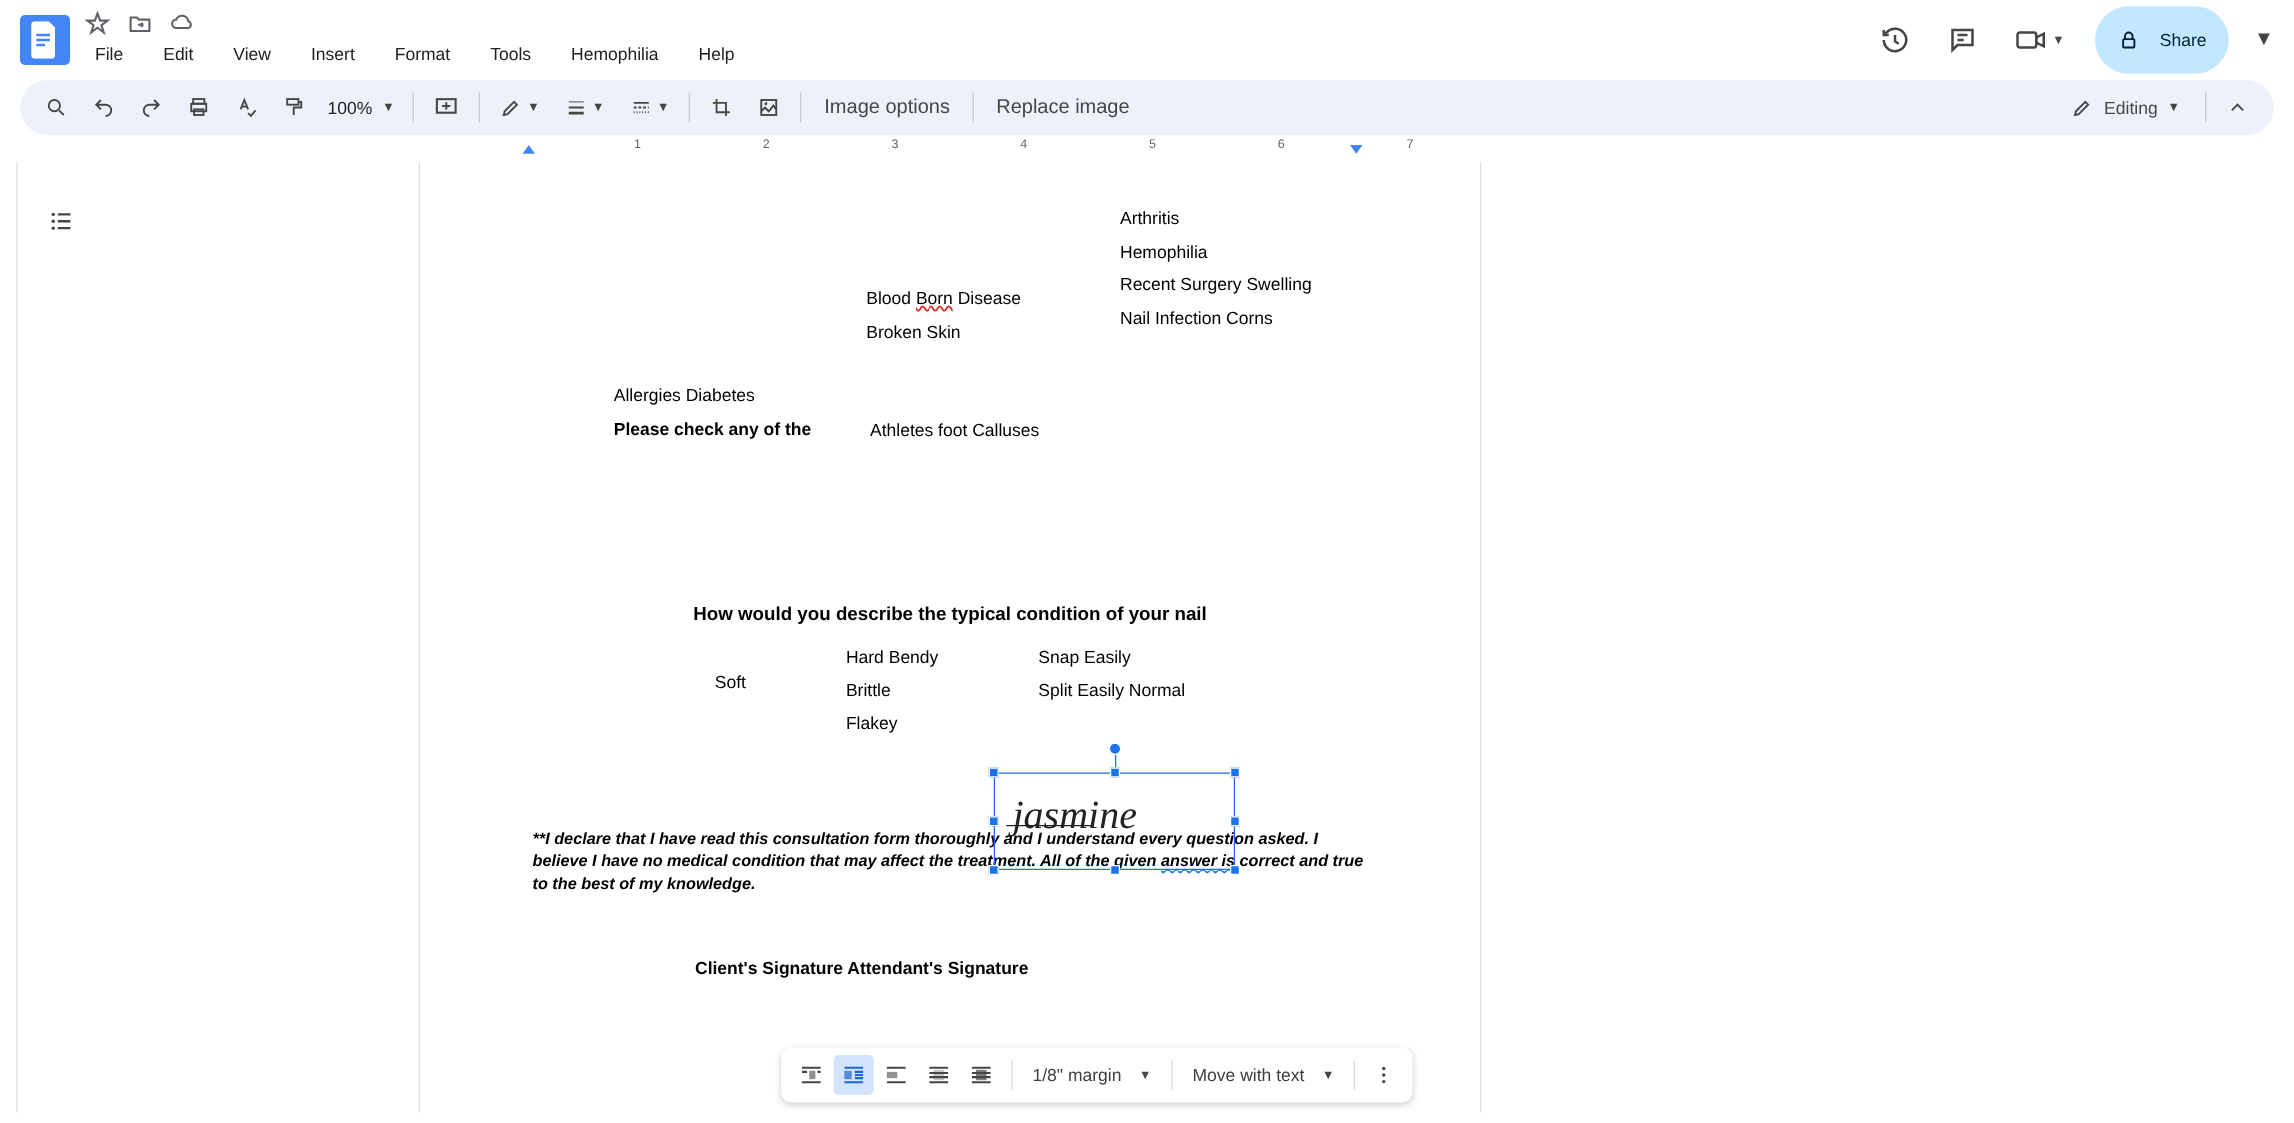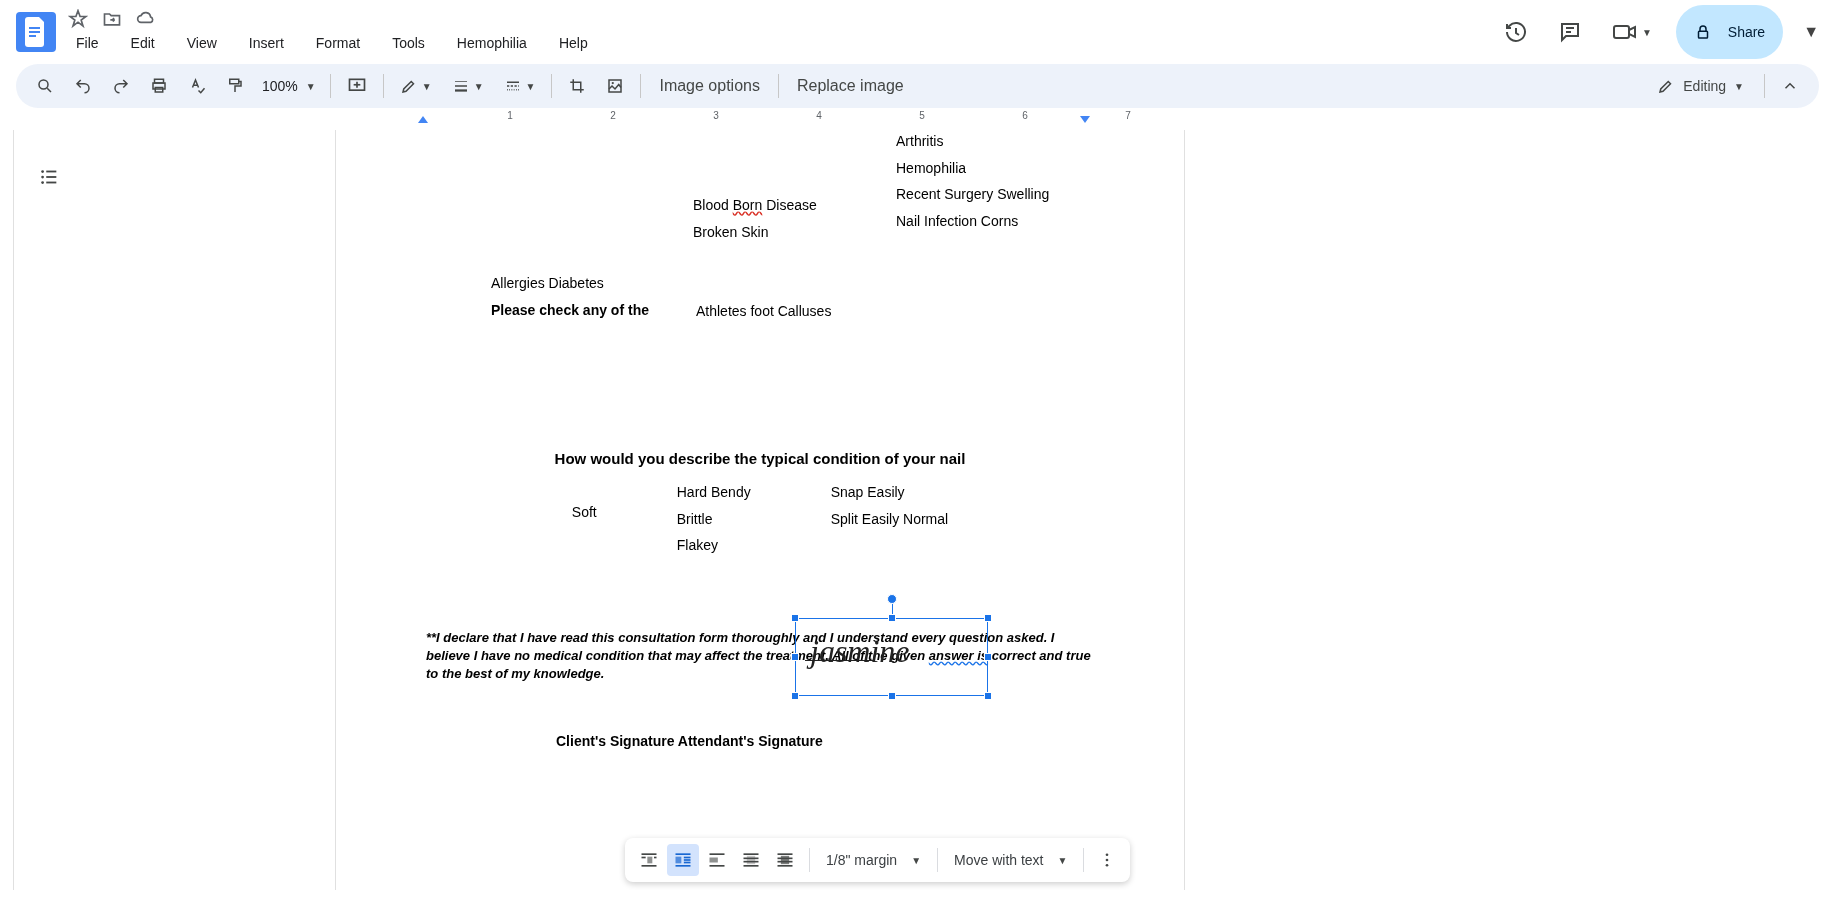--- a/index.html
+++ b/index.html
@@ -37,21 +37,21 @@
 .indent-right { border-top: 7px solid #4285f4; top: 6px; left: 740px; }
 
 
 .vruler { position: absolute; left: 0; top: 130px; width: 14px; height: 760px; border-right: 1px solid #e0e0e0; }
 
 
 .outline-btn { position: absolute; left: 30px; top: 158px; padding: 8px; cursor: pointer; color: #444746; border-radius: 4px; }
 
 
 .page-wrap { position: absolute; left: 335px; top: 130px; width: 850px; height: 760px; background: #fff; border-left: 1px solid #e0e0e0; border-right: 1px solid #e0e0e0; overflow: hidden; }
-.page-content { font-family: Arial, sans-serif; font-size: 14px; color: #000; padding: 0 90px; }
+.page-content { font-family: Arial, sans-serif; font-size: 14px; color: #000; padding: 0 90px; margin-top: 33px; }
 .cond-list { line-height: 1.9; }
 .bold { font-weight: bold; }
 .heading-q { font-weight: bold; text-align: center; margin-top: 60px; font-size: 15px; }
 .nail-cols { display: flex; margin-top: 12px; justify-content: center; gap: 80px; }
 .nail-col { line-height: 1.9; }
 .declare { font-style: italic; font-weight: bold; font-size: 13px; margin-top: 70px; line-height: 1.4; }
 .spellcheck { text-decoration: underline; text-decoration-color: #d93025; text-decoration-style: wavy; }
 .spellcheck-blue { text-decoration: underline; text-decoration-color: #1a73e8; text-decoration-style: wavy; }
 .sig-row { display: flex; margin-top: 50px; font-weight: bold; font-size: 14px; align-items: center; }
 .sig-labels { margin-left: 130px; }

